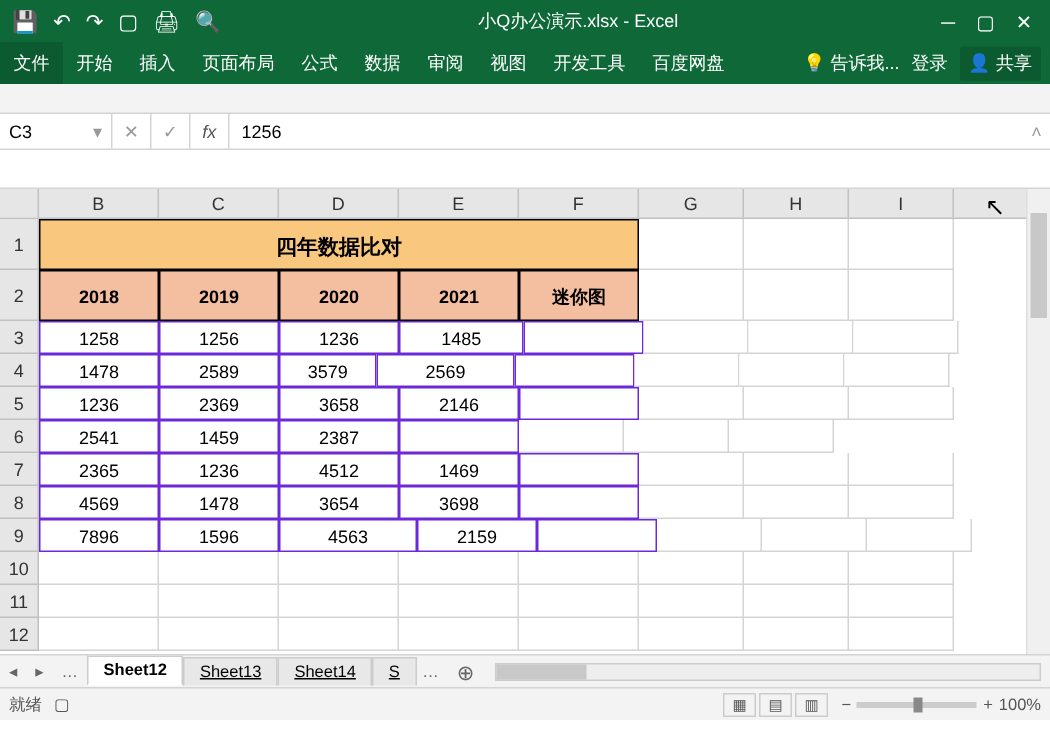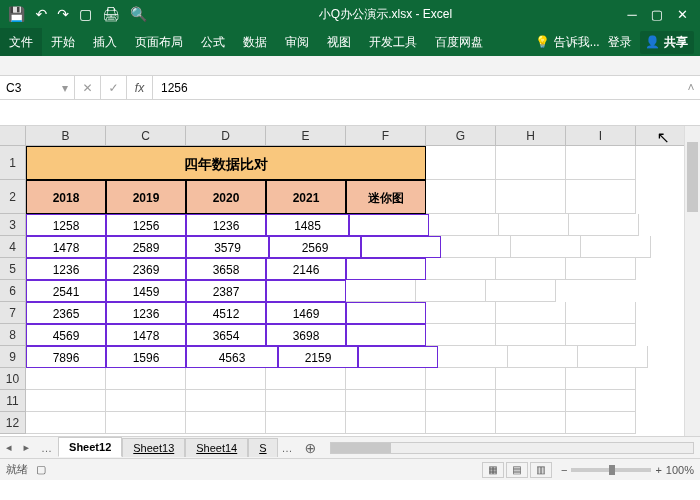--- a/index.html
+++ b/index.html
@@ -6,21 +6,21 @@
 body { width: 700px; height: 500px; background: #fff; overflow: hidden; font-size: 12px; }
 .titlebar { background: #0e6837; height: 28px; display: flex; align-items: center; color: #fff; }
 .qat { display: flex; gap: 10px; padding: 0 8px; align-items: center; }
 .qat span { font-size: 14px; cursor: pointer; }
 .titletext { flex: 1; text-align: center; font-size: 12px; }
 .winbtns { display: flex; gap: 14px; padding: 0 12px; font-size: 13px; }
 .ribbon { background: #0e6837; height: 28px; display: flex; align-items: center; color: #fff; }
 .tab { padding: 0 9px; height: 100%; display: flex; align-items: center; cursor: pointer; font-size: 12px; }
 .tab.file { background: #0b5a30; }
 .ribbon-right { margin-left: auto; display: flex; align-items: center; gap: 8px; padding-right: 6px; }
-.share { background: #0b5a30; padding: 3px 6px; border-radius: 2px; font-weight: bold; }
+.share { background: #0b5a30; padding: 3px 6px; border-radius: 2px; }
 .ribbonbar { background: #f3f3f3; height: 20px; border-bottom: 1px solid #d4d4d4; }
 .formula { background: #fff; height: 24px; display: flex; align-items: center; border-bottom: 1px solid #d4d4d4; }
 .namebox { width: 75px; border-right: 1px solid #d4d4d4; padding: 0 6px; display:flex; align-items:center; justify-content:space-between; height:100%; }
 .fxgrp { display:flex; align-items:center; height:100%; }
 .fxbtn { width: 26px; text-align: center; color: #999; border-right: 1px solid #d4d4d4; height:100%; display:flex; align-items:center; justify-content:center; }
 .fxbtn.fx { font-style: italic; color:#555; }
 .fval { padding: 0 8px; flex:1; }
 .expand { width:18px; text-align:center; color:#999; }
 .refedit { height: 26px; background:#fff; border-bottom:1px solid #d4d4d4; }
 .grid { position: relative; }
@@ -149,21 +149,21 @@
         <div class="cell dcell" style="width:83px">1485</div>
         <div class="cell dcell" style="width:80px"></div>
         <div class="cell" style="width:70px"></div>
         <div class="cell" style="width:70px"></div>
         <div class="cell" style="width:70px"></div>
       </div>
       <div class="row">
         <div class="rh">4</div>
         <div class="cell dcell" style="width:80px">1478</div>
         <div class="cell dcell" style="width:80px">2589</div>
-        <div class="cell dcell" style="width:83px">3579</div>
+        <div class="cell dcell" style="width:65px">3579</div>
         <div class="cell dcell" style="width:92px">2569</div>
         <div class="cell dcell" style="width:80px"></div>
         <div class="cell" style="width:70px"></div>
         <div class="cell" style="width:70px"></div>
         <div class="cell" style="width:70px"></div>
       </div>
       <div class="row">
         <div class="rh">5</div>
         <div class="cell dcell" style="width:80px">1236</div>
         <div class="cell dcell" style="width:80px">2369</div>

